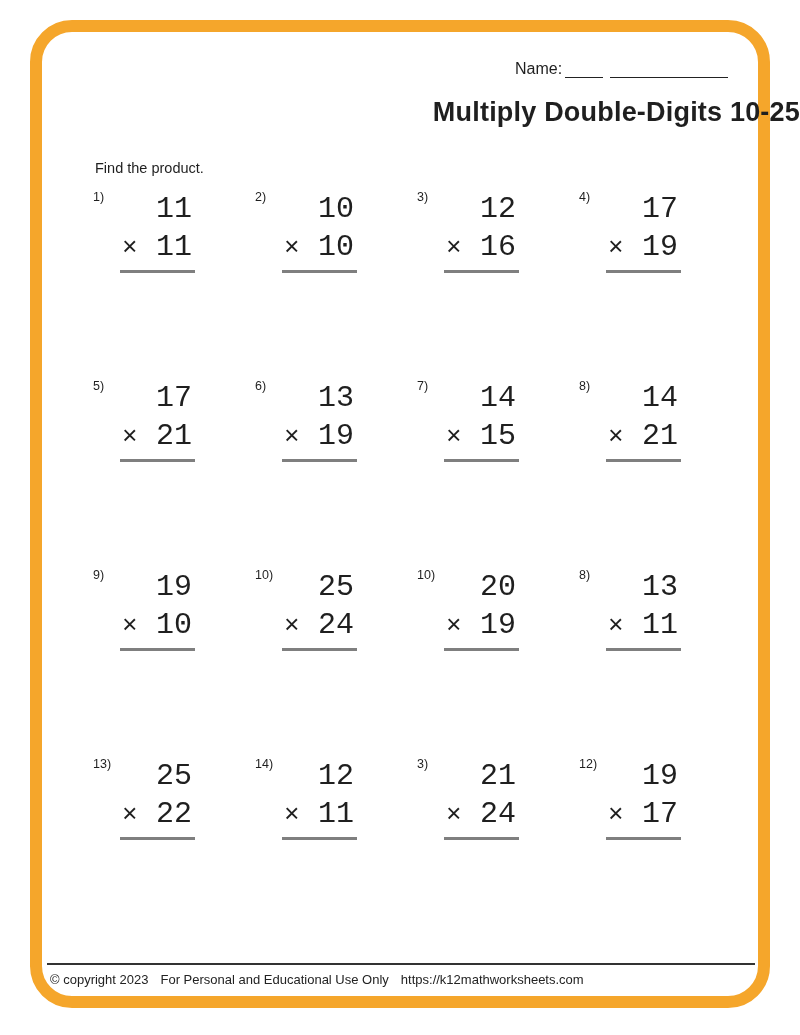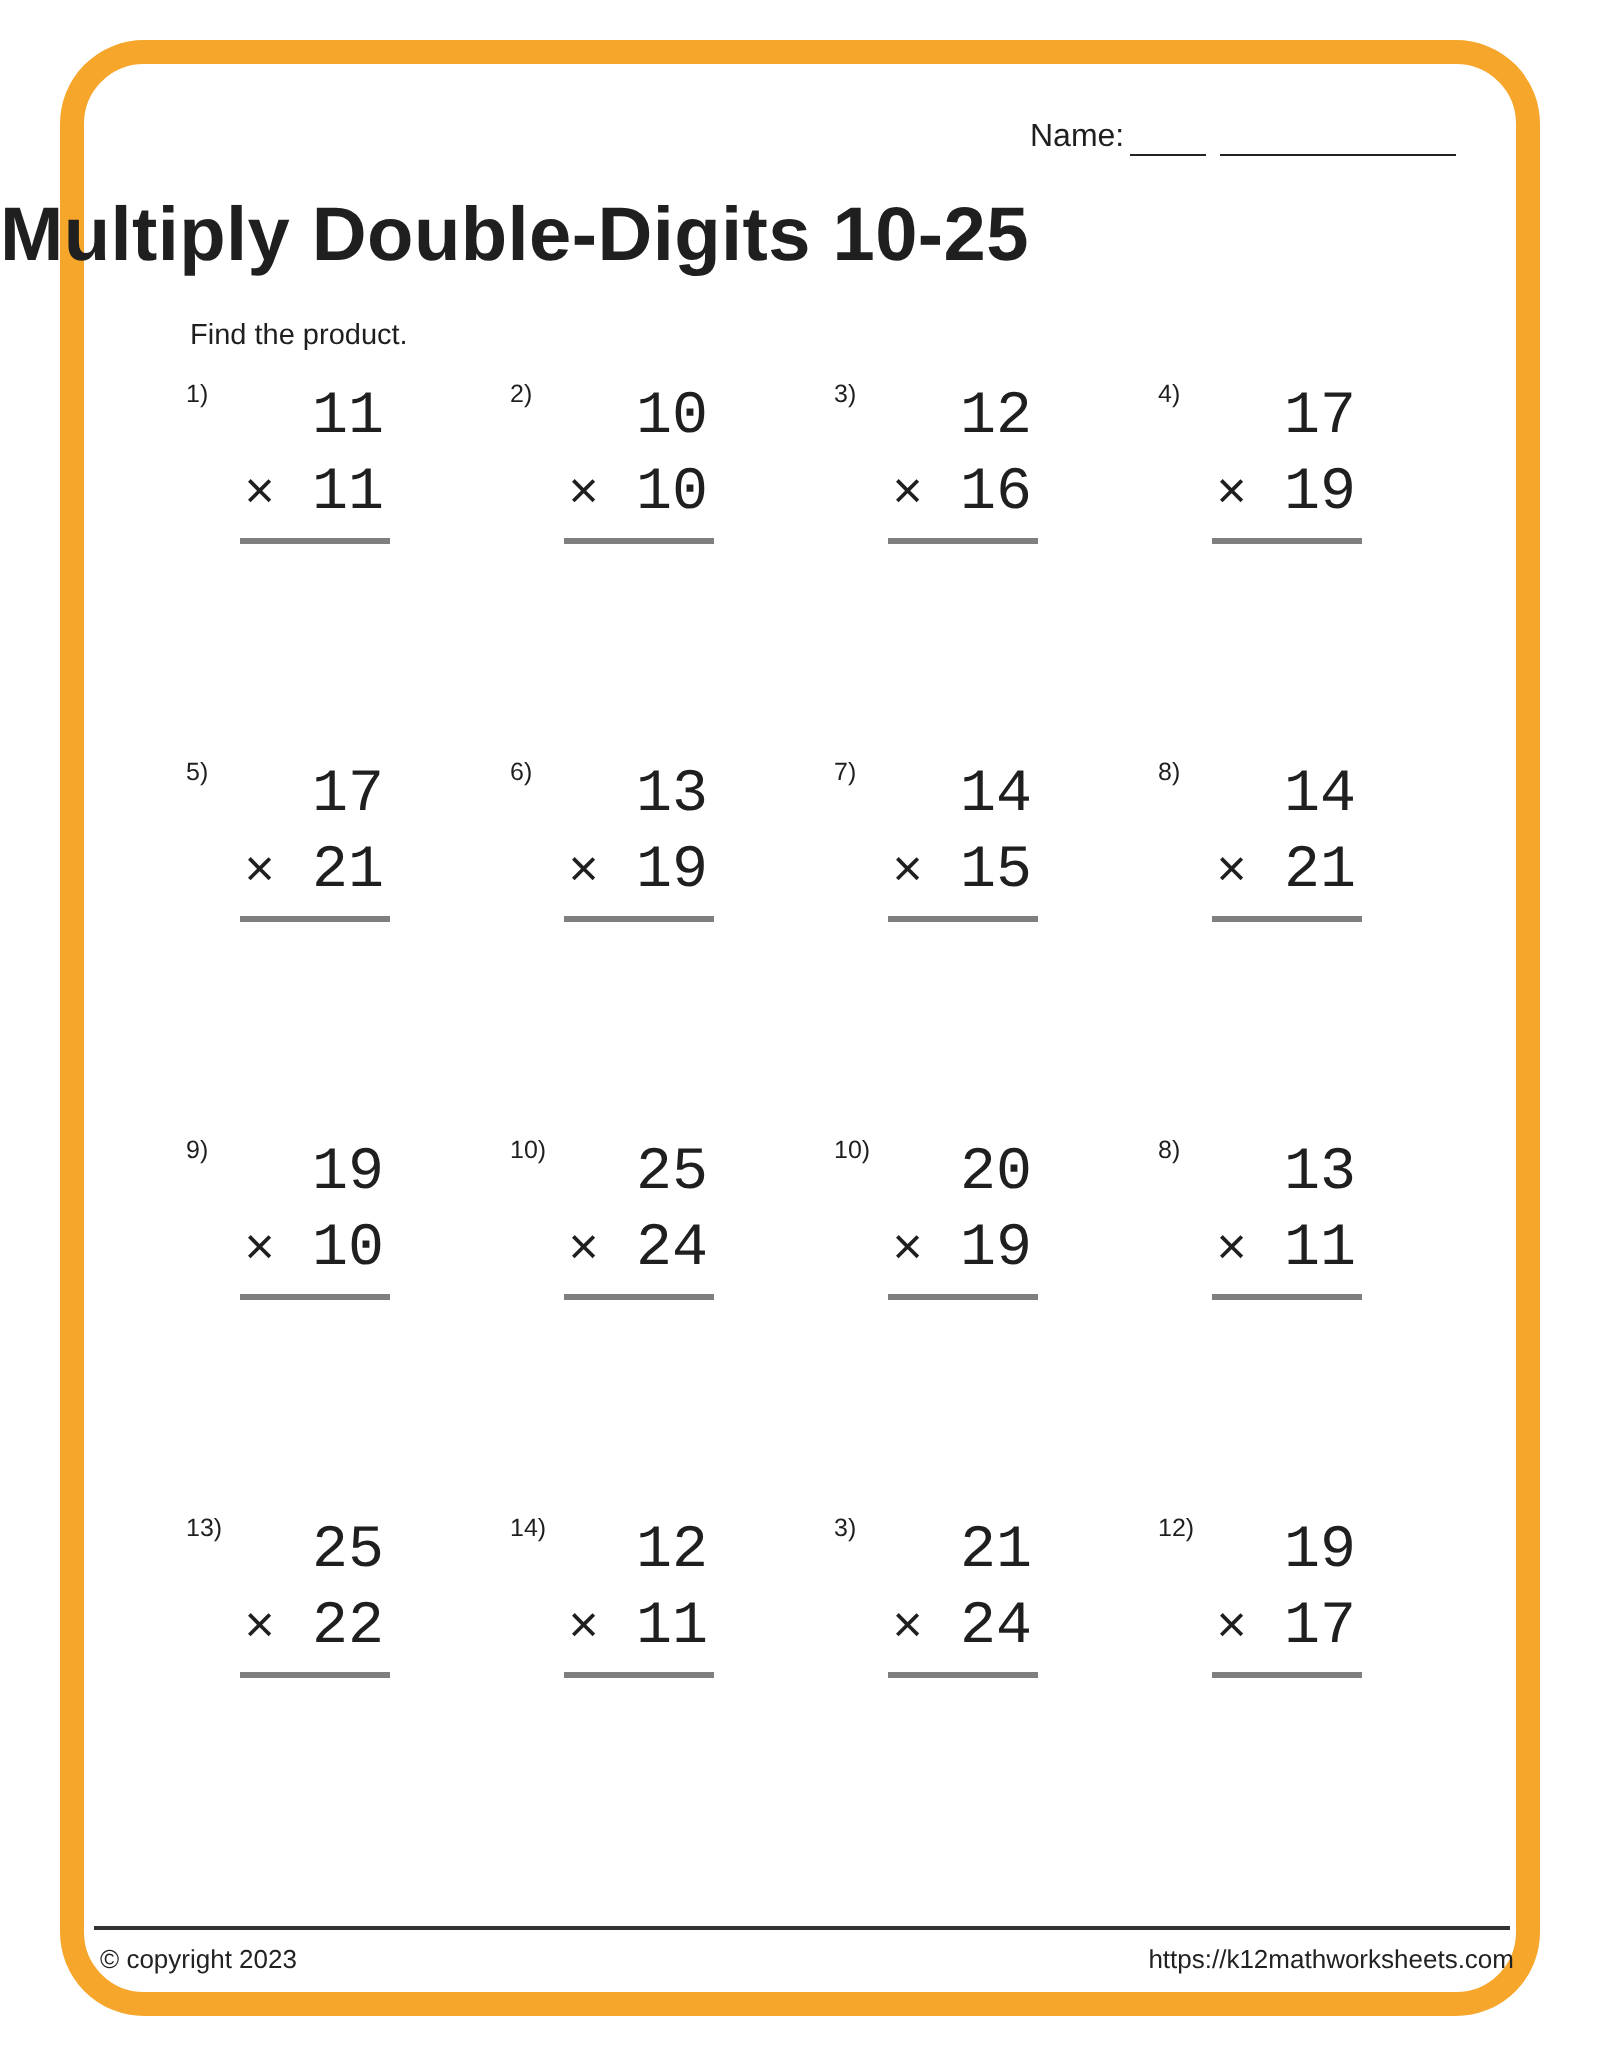--- a/index.html
+++ b/index.html
@@ -38,22 +38,22 @@
     border-bottom: 1.6px solid #222222;
     height: 16px;
   }
   .seg-a { width: 38px; margin-left: 3px; }
   .seg-b { width: 118px; margin-left: 7px; }
   
   .title {
     position: absolute;
     top: 97px; left: 0;
     width: 100%;
-    text-align: left;
-    font-size: 38px;
+    text-align: right;
+    font-size: 27px;
     font-weight: 700;
     letter-spacing: 0.2px;
   }
   
   .instructions {
     position: absolute;
     top: 160px; left: 95px;
     font-size: 14.5px;
   }
   
@@ -94,21 +94,21 @@
     position: absolute;
     top: 963px; left: 47px;
     width: 708px;
     border-top: 2px solid var(--rule-color);
   }
   .footer {
     position: absolute;
     top: 972px; left: 50px;
     width: 707px;
     display: flex;
-    justify-content: space-between;
+    justify-content: flex-start;
     align-items: baseline;
     font-size: 13px;
     color: #222222;
     gap: 12px;
   }
 </style>
 </head>
 <body>
 
 <div class="page-border"></div>
@@ -298,14 +298,15 @@
           <span class="times-sign">×</span>
           <span>17</span>
         </div>
       </div>
     </div>
   </div>
 
 <div class="footer-rule"></div>
 <div class="footer">
   <span>© copyright 2023</span>
+  <span>For Personal and Educational Use Only</span>
   <span>https://k12mathworksheets.com</span>
 </div>
 
 </body></html>

